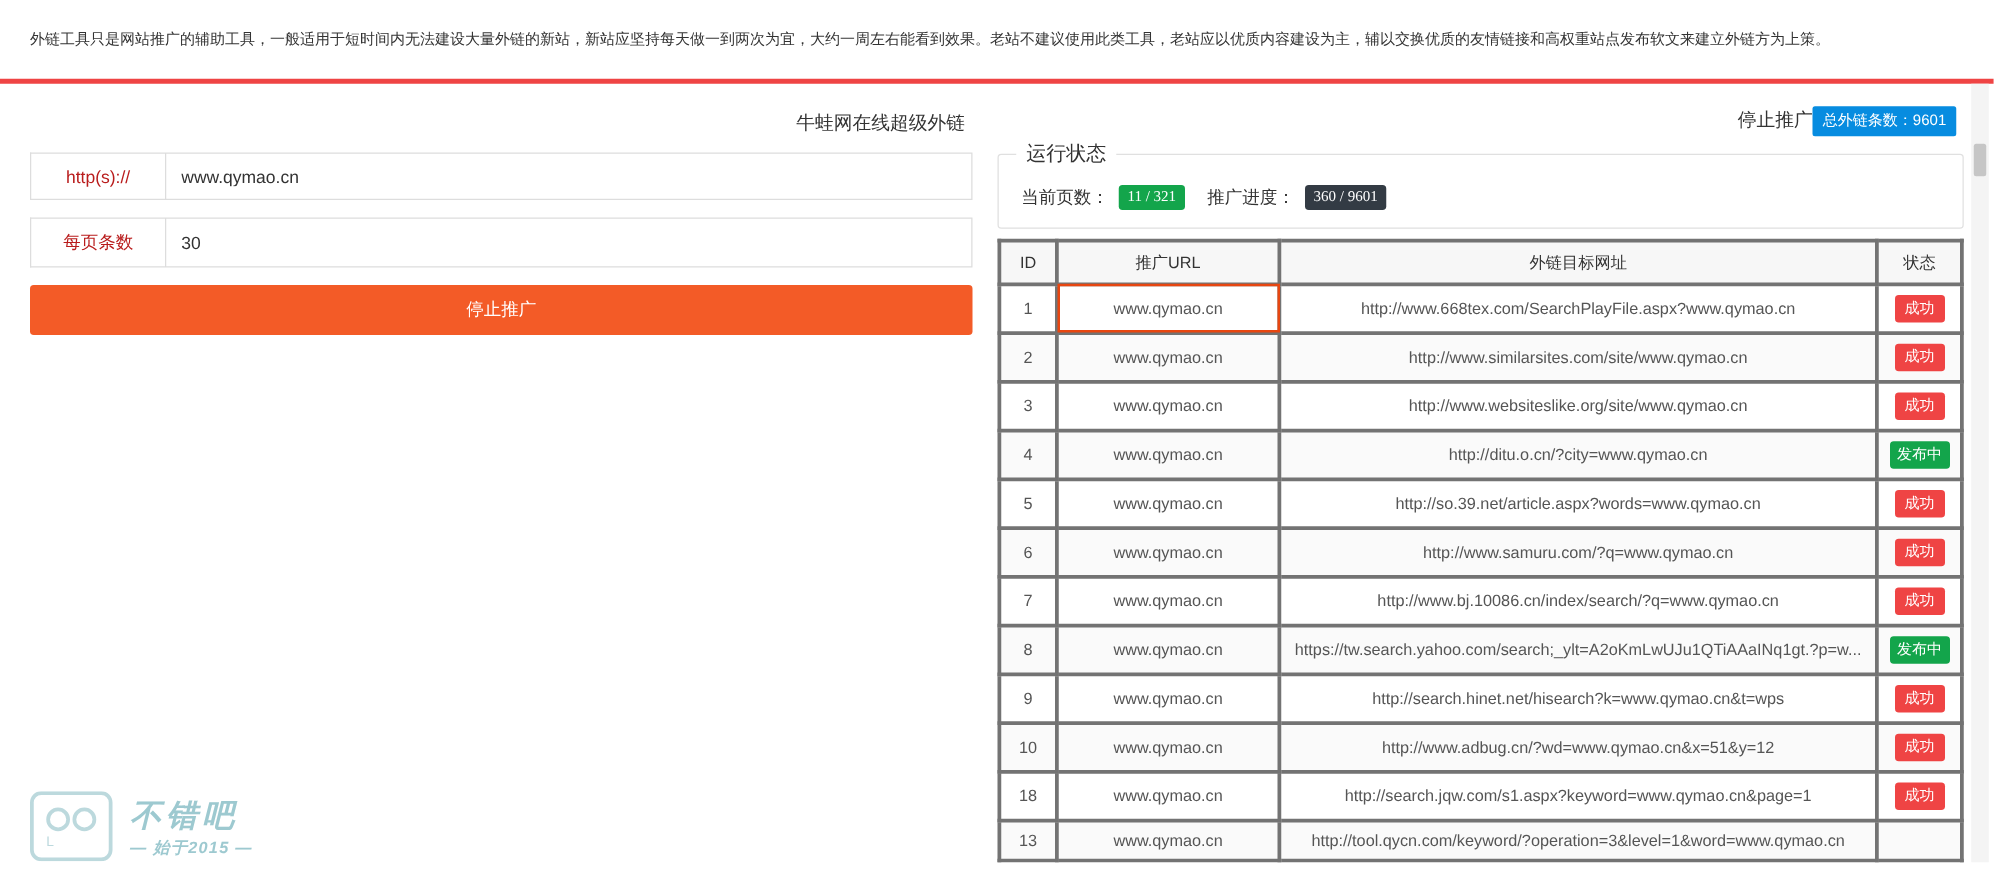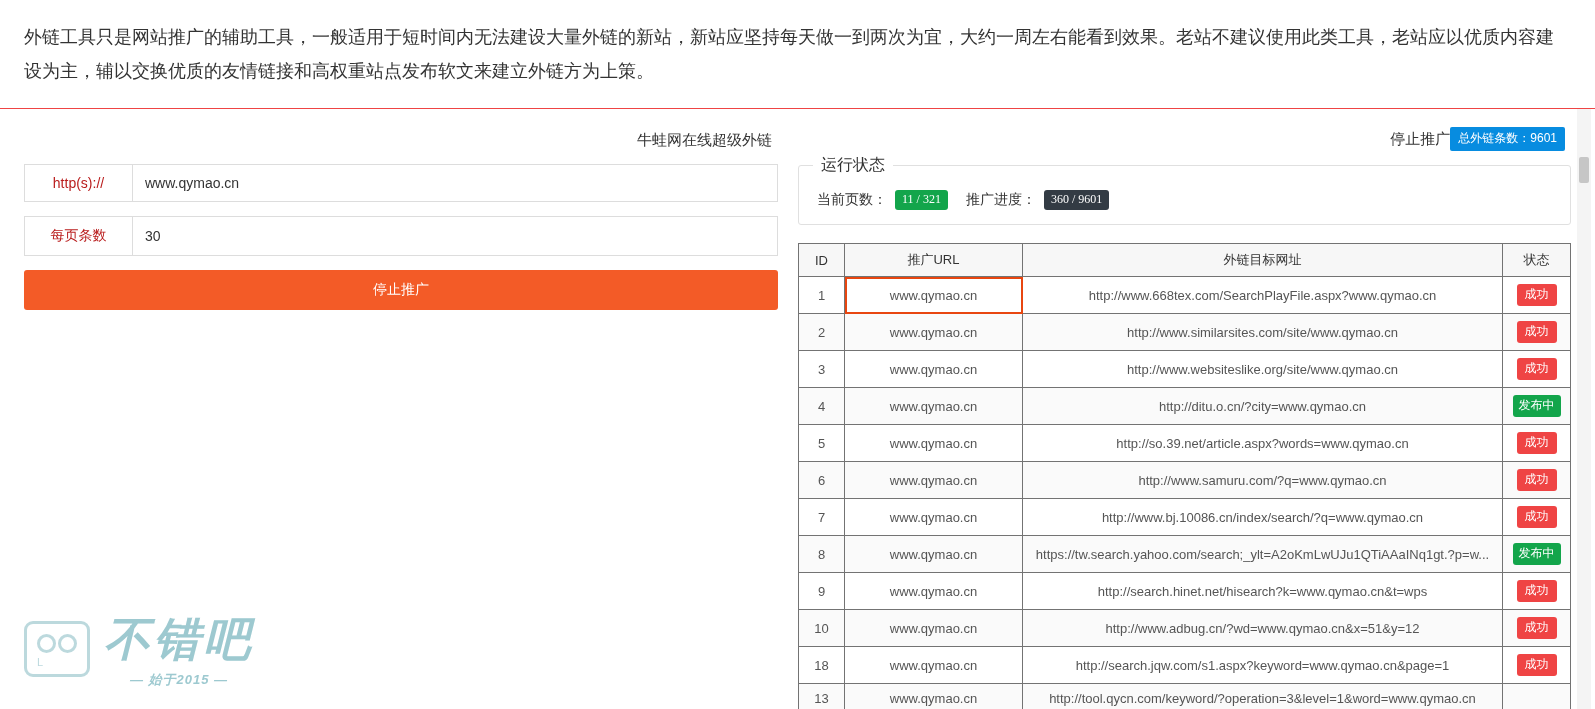--- a/index.html
+++ b/index.html
@@ -1,55 +1,55 @@
 <!DOCTYPE html>
 <html><head>
   <meta charset="utf-8">
   <style>
     * { margin: 0; padding: 0; box-sizing: border-box; }
     body { font-family: "Microsoft YaHei", Arial, sans-serif; font-size: 13px; color: #333; background: #fff; width: 1595px; }
-    .top-note { padding: 20px 24px; font-size: 18px; line-height: 1.9; color: #333; border-bottom: 1px solid #ef4444; }
+    .top-note { padding: 20px 24px; font-size: 12px; line-height: 1.9; color: #333; border-bottom: 4px solid #ef4444; }
     .container { display: flex; padding: 0 4px; }
     .left-panel { width: 778px; padding: 12px 4px 0 20px; }
     .right-panel { flex: 1; padding: 12px 20px 0 16px; position: relative; }
     .panel-title { font-size: 15px; color: #333; padding: 10px 6px 14px 6px; text-align: right; }
     .title-row { display: flex; align-items: center; padding: 6px 6px 14px 6px; }
     .title-row .panel-title { padding: 0; flex: 1; }
     .badge-total { background: #078CE0; color: #fff; font-size: 12px; padding: 3px 8px 4px; border-radius: 2px; }
     .form-row { display: flex; align-items: stretch; margin-bottom: 14px; }
     .form-label { width: 108px; display: flex; align-items: center; justify-content: center; background: #fff; border: 1px solid #ddd; border-right: none; font-size: 14px; color: #b91c1c; padding: 10px 0; }
     .form-input { flex: 1; border: 1px solid #ddd; padding: 10px 12px; font-size: 14px; color: #333; outline: none; }
     .btn-primary { width: 100%; background: #F35B27; color: #fff; border: none; padding: 11px 0; font-size: 14px; cursor: pointer; border-radius: 3px; }
-    .fieldset { border: 1px solid #e0e0e0; border-radius: 3px; margin-bottom: 18px; padding: 0 18px 14px 18px; position: relative; }
+    .fieldset { border: 1px solid #e0e0e0; border-radius: 3px; margin-bottom: 8px; padding: 0 18px 14px 18px; position: relative; }
     .legend { position: absolute; top: -11px; left: 14px; background: #fff; padding: 0 8px; font-size: 16px; color: #333; }
     .status-row { margin-top: 24px; font-size: 14px; color: #333; display: flex; align-items: center; }
     .status-label { margin-right: 8px; font-weight: 500; }
     .pill { color: #fff; font-size: 12px; padding: 2px 7px 3px; border-radius: 3px; margin-right: 18px; font-family: Liberation Serif, serif; }
     .pill-green { background: #13A54B; }
     .pill-dark { background: #333B44; }
     table { width: 100%; border-collapse: collapse; font-size: 13px; }
-    th, td { border: 1px solid #737373; padding: 7px 8px; text-align: center; color: #555; }
+    th, td { border: 3px solid #737373; padding: 7px 8px; text-align: center; color: #555; }
     th { background: #f7f7f7; font-weight: normal; color: #333; }
     tr:nth-child(even) td { background: #fafafa; }
     tr:nth-child(odd) td { background: #fff; }
     .highlight-cell { outline: 2px solid #E84610; outline-offset: -2px; }
     .status-btn { display: inline-block; min-width: 40px; padding: 2px 6px 3px; color: #fff; font-size: 12px; border-radius: 3px; }
     .s-success { background: #ef4444; }
     .s-pending { background: #13A54B; }
     .col-id { width: 46px; }
     .col-url { width: 178px; }
     .col-status { width: 68px; }
     .watermark { position: fixed; left: 24px; bottom: 20px; display: flex; align-items: center; opacity: 0.92; pointer-events: none; }
     .wm-logo { width: 66px; height: 56px; border: 3px solid #b7d6db; border-radius: 9px; display: flex; align-items: flex-start; justify-content: center; padding-top: 8px; margin-right: 14px; position: relative; }
     .wm-logo::before, .wm-logo::after { content: ""; width: 13px; height: 13px; border: 3px solid #b7d6db; border-radius: 50%; position: absolute; top: 10px; }
     .wm-logo::before { left: 10px; }
     .wm-logo::after { right: 10px; }
     .wm-logo span { position: absolute; bottom: 6px; left: 10px; font-size: 11px; color: #b7d6db; }
     .wm-text { }
-    .wm-big { font-size: 46px; font-weight: 700; color: #95c5cc; letter-spacing: 4px; font-style: italic; }
+    .wm-big { font-size: 25px; font-weight: 700; color: #95c5cc; letter-spacing: 4px; font-style: italic; }
     .wm-small { font-size: 13px; color: #95c5cc; font-weight: 600; font-style: italic; letter-spacing: 1px; text-align: center; }
     .scrollbar { position: absolute; right: 0; top: 0; bottom: 0; width: 14px; background: #f4f4f4; }
     .scroll-thumb { position: absolute; left: 2px; right: 2px; top: 48px; height: 26px; background: #c6c6c6; border-radius: 2px; }
   </style>
 </head>
 <body>
 
 <div class="top-note">外链工具只是网站推广的辅助工具，一般适用于短时间内无法建设大量外链的新站，新站应坚持每天做一到两次为宜，大约一周左右能看到效果。老站不建议使用此类工具，老站应以优质内容建设为主，辅以交换优质的友情链接和高权重站点发布软文来建立外链方为上策。</div>
 
 <div class="container">

